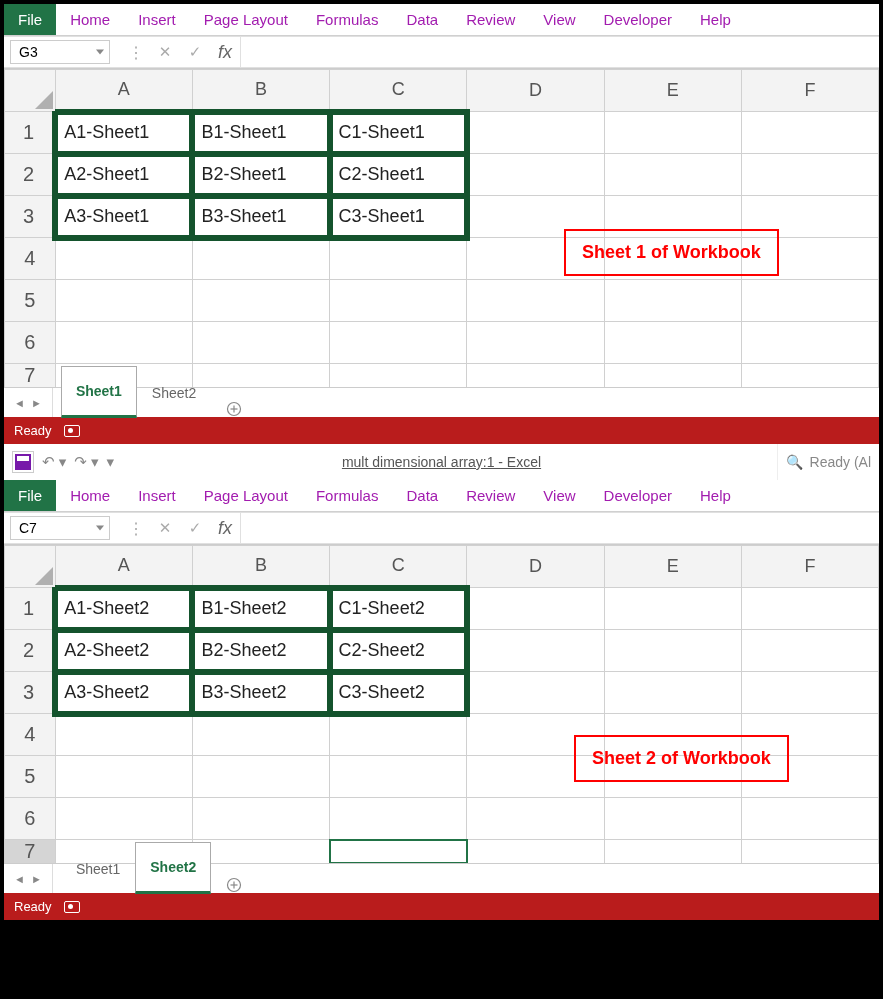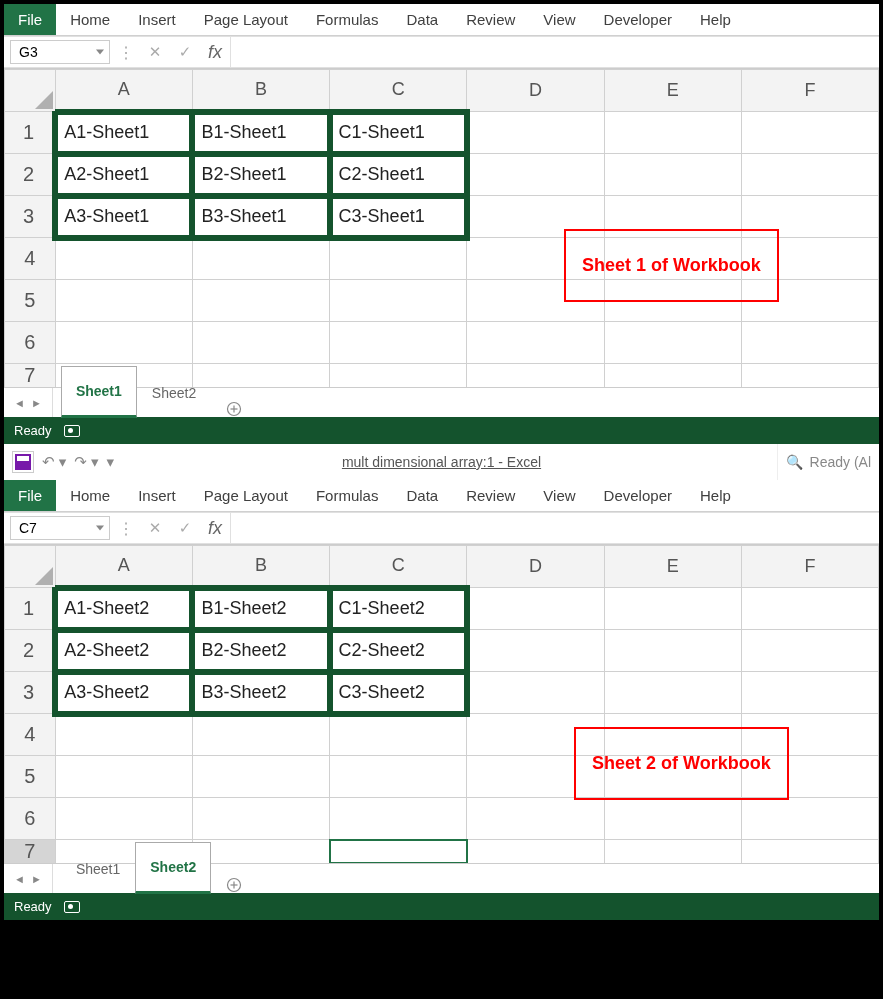--- a/index.html
+++ b/index.html
@@ -3,62 +3,62 @@
 <meta charset="utf-8">
 <style>
   * { box-sizing: border-box; margin: 0; padding: 0; }
   html, body { width: 883px; height: 999px; font-family: "Segoe UI", Arial, sans-serif; background:#000; }
   .outer { border:4px solid #000; width:883px; height:745px; display:flex; flex-direction:column; background:#fff;}
   .window { display:flex; flex-direction:column; position:relative; }
   .topwin { height: 455px; }
   .botwin { height: 536px; }
   
   .ribbon { display:flex; align-items:stretch; height:32px; background:#fff; border-bottom:1px solid #d0d0d0; }
-  .ribbon .tab { display:flex; align-items:center; padding:0 14px; font-size:15px; color:#404040; cursor:pointer;}
+  .ribbon .tab { display:flex; align-items:center; padding:0 14px; font-size:15px; color:#a21caf; cursor:pointer;}
   .ribbon .tab.file { background:#217346; color:#fff; font-weight:400;}
   
   .qat { display:flex; align-items:center; height:36px; background:#fff; gap:8px; padding:0 8px; position:relative;}
   .qat .save { width:22px; height:22px; background:#fff; border:1px solid #ccc; display:flex; align-items:center; justify-content:center; }
   .qat .saveicon { width:16px; height:16px; background:#7719aa; position:relative;}
   .qat .saveicon::after { content:""; position:absolute; top:2px; left:2px; right:2px; height:5px; background:#fff;}
   .qat .arrow { color:#888; font-size:15px;}
   .qat .title { position:absolute; left:50%; transform:translateX(-50%); font-size:14px; color:#555;text-decoration:underline;}
   .qat .search { position:absolute; right:0; top:0; bottom:0; display:flex; align-items:center; gap:6px; padding:0 8px; border-left:1px solid #eee; color:#888; font-size:14px;}
   
   .fbarwrap { border-top:1px solid #e0e0e0; border-bottom:1px solid #e0e0e0;}
   .fbar { display:flex; align-items:stretch; height:30px; background:#fff;}
-  .namebox { width:100px; border:1px solid #ccc; display:flex; align-items:center; padding:0 8px; font-size:14px; position:relative; margin:3px 2px 3px 6px;}
+  .namebox { width:100px; border:1px solid #ccc; display:flex; align-items:center; padding:0 8px; font-size:14px; position:relative; margin:3px 12px 3px 6px;}
   .namebox::after{content:""; position:absolute; right:5px; top:50%; border-left:4px solid transparent;border-right:4px solid transparent;border-top:5px solid #888; transform:translateY(-50%);}
   .fbar .dots { color:#aaa; padding:0 6px; display:flex; align-items:center;}
   .fbar .btn { width:30px; display:flex; align-items:center; justify-content:center; color:#aaa; font-size:15px;}
   .fbar .fx { font-style:italic; font-size:18px; color:#666;}
   .fbar .input { flex:1; border-left:1px solid #e0e0e0; padding:0 6px; display:flex; align-items:center; font-size:14px;}
   
   .gridwrap { flex:1; overflow:hidden; position:relative; background:#fff; border-top:1px solid #ccc;}
   table.grid { border-collapse:collapse; width:100%; table-layout:fixed;}
   table.grid th, table.grid td { border:1px solid #d0d0d0; height:42px; font-size:18px; padding:0 6px; background:#fff; font-weight:400; color:#222;}
   table.grid .corner { background:#f3f3f3; width:48px; position:relative;}
   table.grid .corner::after{content:""; position:absolute; right:2px; bottom:2px; width:0;height:0; border-left:18px solid transparent; border-bottom:18px solid #b0b0b0;}
   table.grid th.colh { background:#f3f3f3; text-align:center; color:#555; width:130px; height:26px; font-size:18px;}
   table.grid th.rowh { background:#f3f3f3; text-align:center; color:#555; width:48px; font-size:20px;}
   table.grid td.filled { border:6px solid #14532d;}
   table.grid td.selcell { outline:2px solid #217346; outline-offset:-1px;}
   table.grid th.rowsel { background:#d5d5d5;}
   
-  .annot { position:absolute; border:2px solid #ff0000; color:#ff0000; font-weight:bold; font-size:18px; padding:24px 16px; background:transparent;}
+  .annot { position:absolute; border:2px solid #ff0000; color:#ff0000; font-weight:bold; font-size:18px; padding:11px 16px; background:transparent;}
   
   .sheetstrip { height:30px; background:#fff; border-top:1px solid #ccc; display:flex; align-items:stretch;}
   .sheetstrip .nav { display:flex; align-items:center; gap:6px; padding:0 10px; color:#888; font-size:11px; border-right:1px solid #ddd;}
   .sheetstrip .tabs { display:flex; align-items:flex-end; padding-left:8px;}
   .sheetstrip .stab { padding:16px 14px; font-size:14px; color:#666; border:1px solid transparent; border-bottom:none; position:relative; cursor:pointer;}
   .sheetstrip .stab.active { background:#fff; color:#217346; font-weight:bold; border:1px solid #aaa; border-bottom:3px solid #217346; margin-bottom:-1px;}
   .sheetstrip .add { width:26px; display:flex; align-items:center; justify-content:center; color:#888; margin-left:10px;}
   .sheetstrip .add svg circle{fill:none;stroke:#888;stroke-width:1.2;}
   
-  .status { height:27px; background:#14532d; color:#fff; display:flex; align-items:center; padding:0 10px; font-size:13px; gap:12px;}
+  .status { height:27px; background:#b91c1c; color:#fff; display:flex; align-items:center; padding:0 10px; font-size:13px; gap:12px;}
   .status .rec { width:16px; height:12px; border:1.5px solid #fff; border-radius:2px; position:relative;}
   .status .rec::after{content:""; position:absolute; left:3px; top:2px; width:5px;height:5px; border-radius:50%; background:#fff;}
   
   .partial td, .partial th { height:18px !important; border-bottom:none !important;}
 </style>
 </head>
 <body>
 
 <div class="outer">
 
@@ -299,21 +299,21 @@
               <th class="rowh rowsel">7</th>
               <td></td>
               <td></td>
               <td class="selcell"></td>
               <td></td>
               <td></td>
               <td></td>
             </tr>
     </tbody>
         </table>
-    <div class="annot" style="top:182px; left:570px;">Sheet 2 of Workbook</div>
+    <div class="annot" style="top:190px; left:570px;">Sheet 2 of Workbook</div>
   </div>
 
   <div class="sheetstrip">
     <div class="nav">◄&nbsp;&nbsp;►</div>
     <div class="tabs">
       <div class="stab">Sheet1</div>
       <div class="stab active">Sheet2</div>
       <div class="add">
             <svg width="16" height="16">
               <circle cx="8" cy="8" r="6.5"></circle>

